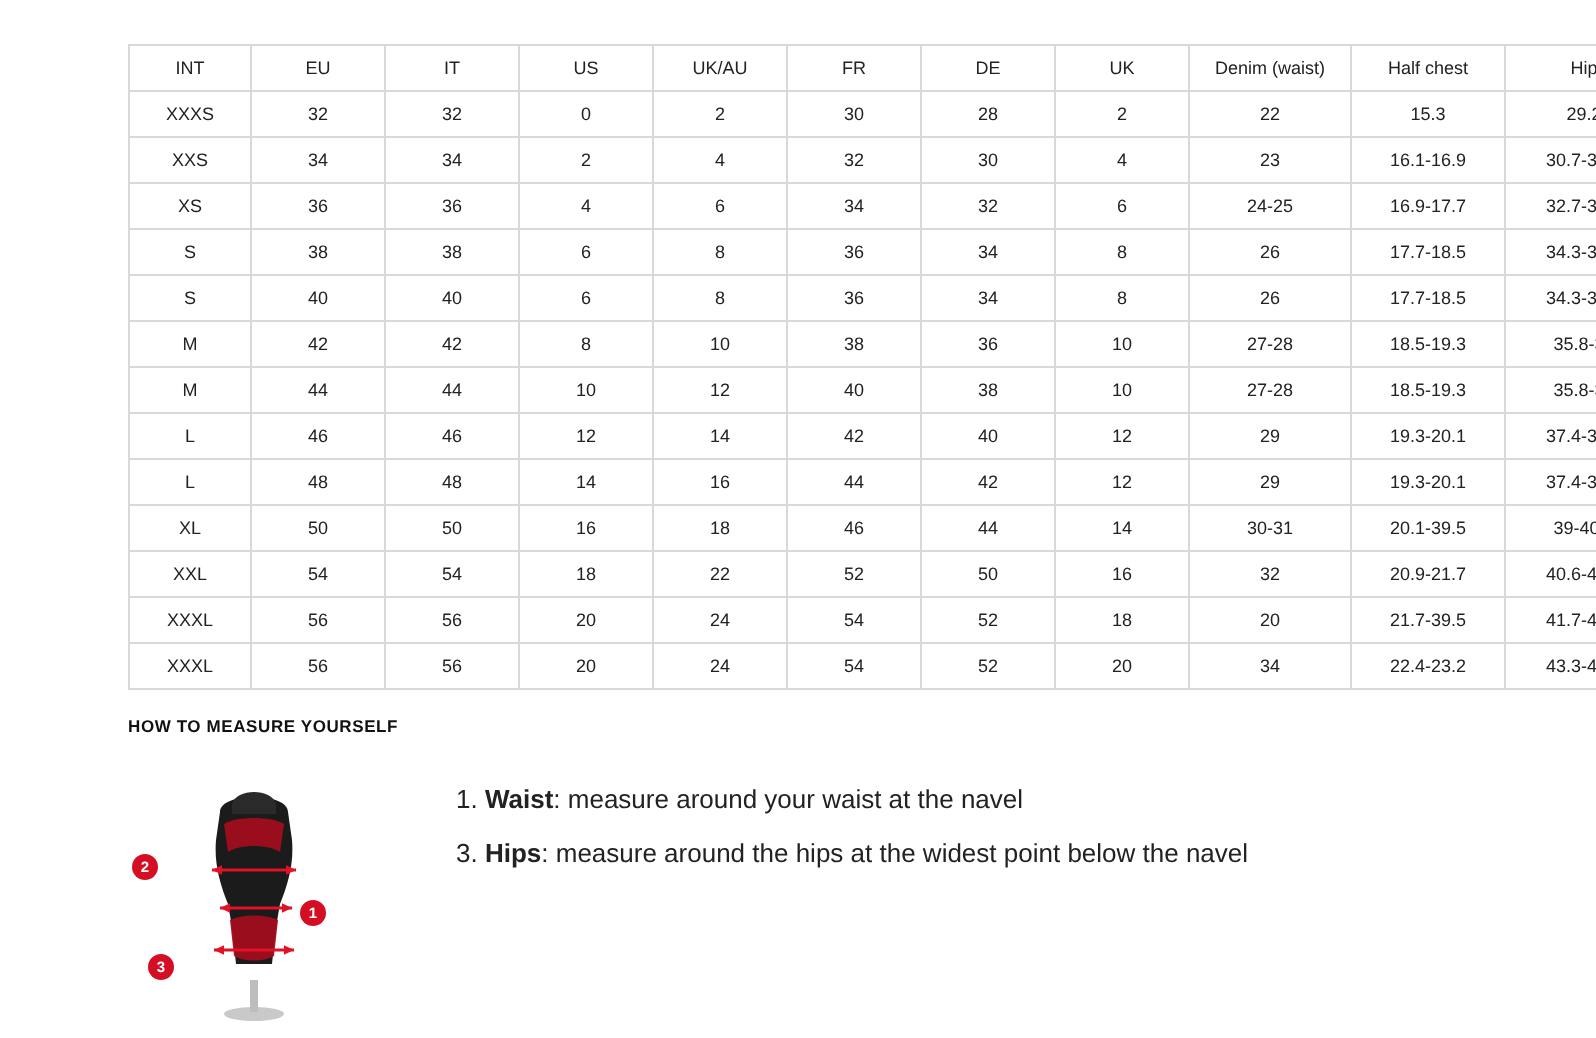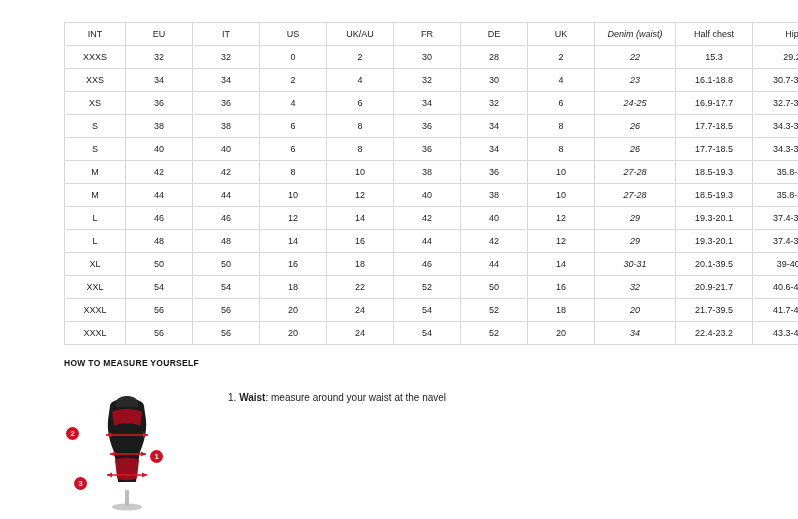--- a/index.html
+++ b/index.html
@@ -32,21 +32,21 @@
     padding: 0 2px;
     color: #222222;
     white-space: nowrap;
   }
   .size-table thead th {
     font-weight: normal;
     border-radius: 10px;
   }
   .col-int { width: 56px; }
   .col-std { width: 62px; }
-  .col-denim { width: 76px; font-style: italic; }
+  .col-denim { width: 76px; }
   .col-chest { width: 72px; }
   .col-hip { width: 74px; }
 
   .howto {
     position: absolute;
     left: 64px;
     top: 358px;
     width: 700px;
   }
   .howto-title {
@@ -64,21 +64,21 @@
     position: relative;
     width: 130px;
     height: 130px;
     flex: 0 0 130px;
   }
   .measure-list {
     margin-left: 34px;
     padding-top: 10px;
   }
   .measure-item {
-    font-size: 10px;
+    font-size: 13px;
     color: #222222;
     margin-bottom: 11px;
     line-height: 1.2;
   }
   .measure-item b { font-weight: bold; }
 
   
   .mannequin {
     position: absolute;
     left: 26px;
@@ -138,21 +138,21 @@
       <tr>
         <td class="col-int">XXS</td>
         <td class="col-std">34</td>
         <td class="col-std">34</td>
         <td class="col-std">2</td>
         <td class="col-std">4</td>
         <td class="col-std">32</td>
         <td class="col-std">30</td>
         <td class="col-std">4</td>
         <td class="col-denim">23</td>
-        <td class="col-chest">16.1-18.8</td>
+        <td class="col-chest">16.1-16.9</td>
         <td class="col-hip">30.7-32.7</td>
       </tr>
       <tr>
         <td class="col-int">XS</td>
         <td class="col-std">36</td>
         <td class="col-std">36</td>
         <td class="col-std">4</td>
         <td class="col-std">6</td>
         <td class="col-std">34</td>
         <td class="col-std">32</td>
@@ -324,15 +324,19 @@
       </svg>
       <div class="marker m1">1</div>
       <div class="marker m2">2</div>
       <div class="marker m3">3</div>
     </div>
     <div class="measure-list">
       <div class="measure-item">
         <span>1.</span>
         <b>Waist</b><span>: measure around your waist at the navel</span>
       </div>
+      <div class="measure-item">
+        <span>3.</span>
+        <b>Hips</b><span>: measure around the hips at the widest point below the navel</span>
+      </div>
     </div>
   </div>
 </div>
 
 </body></html>

